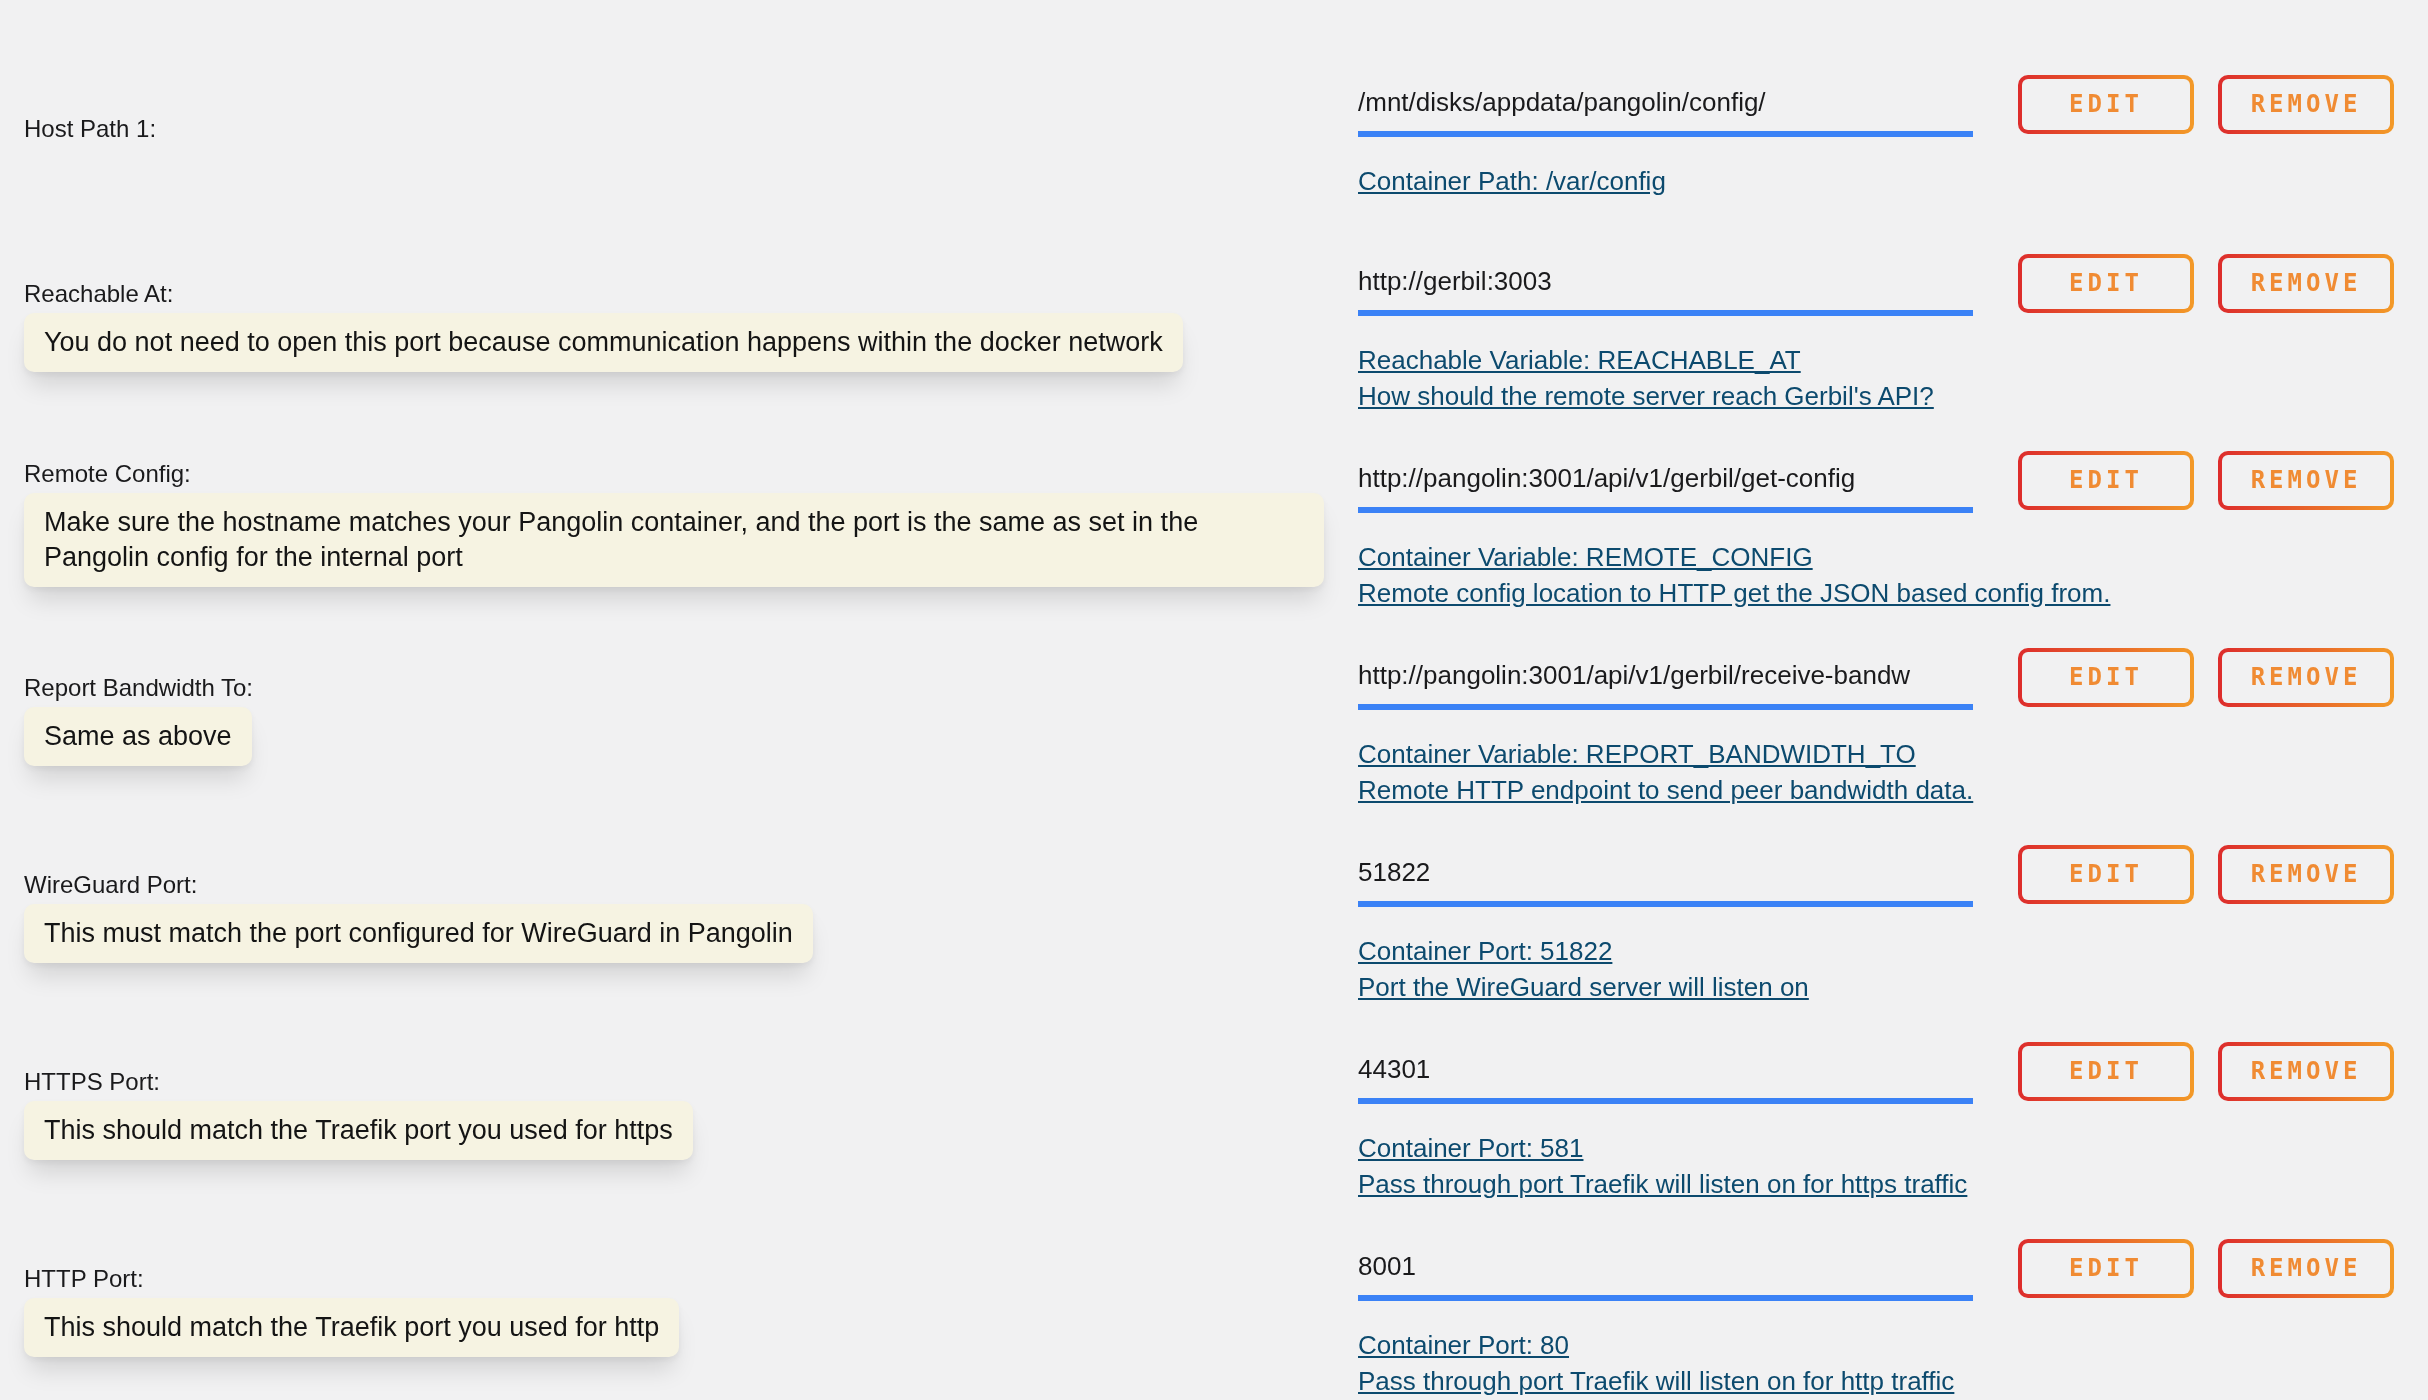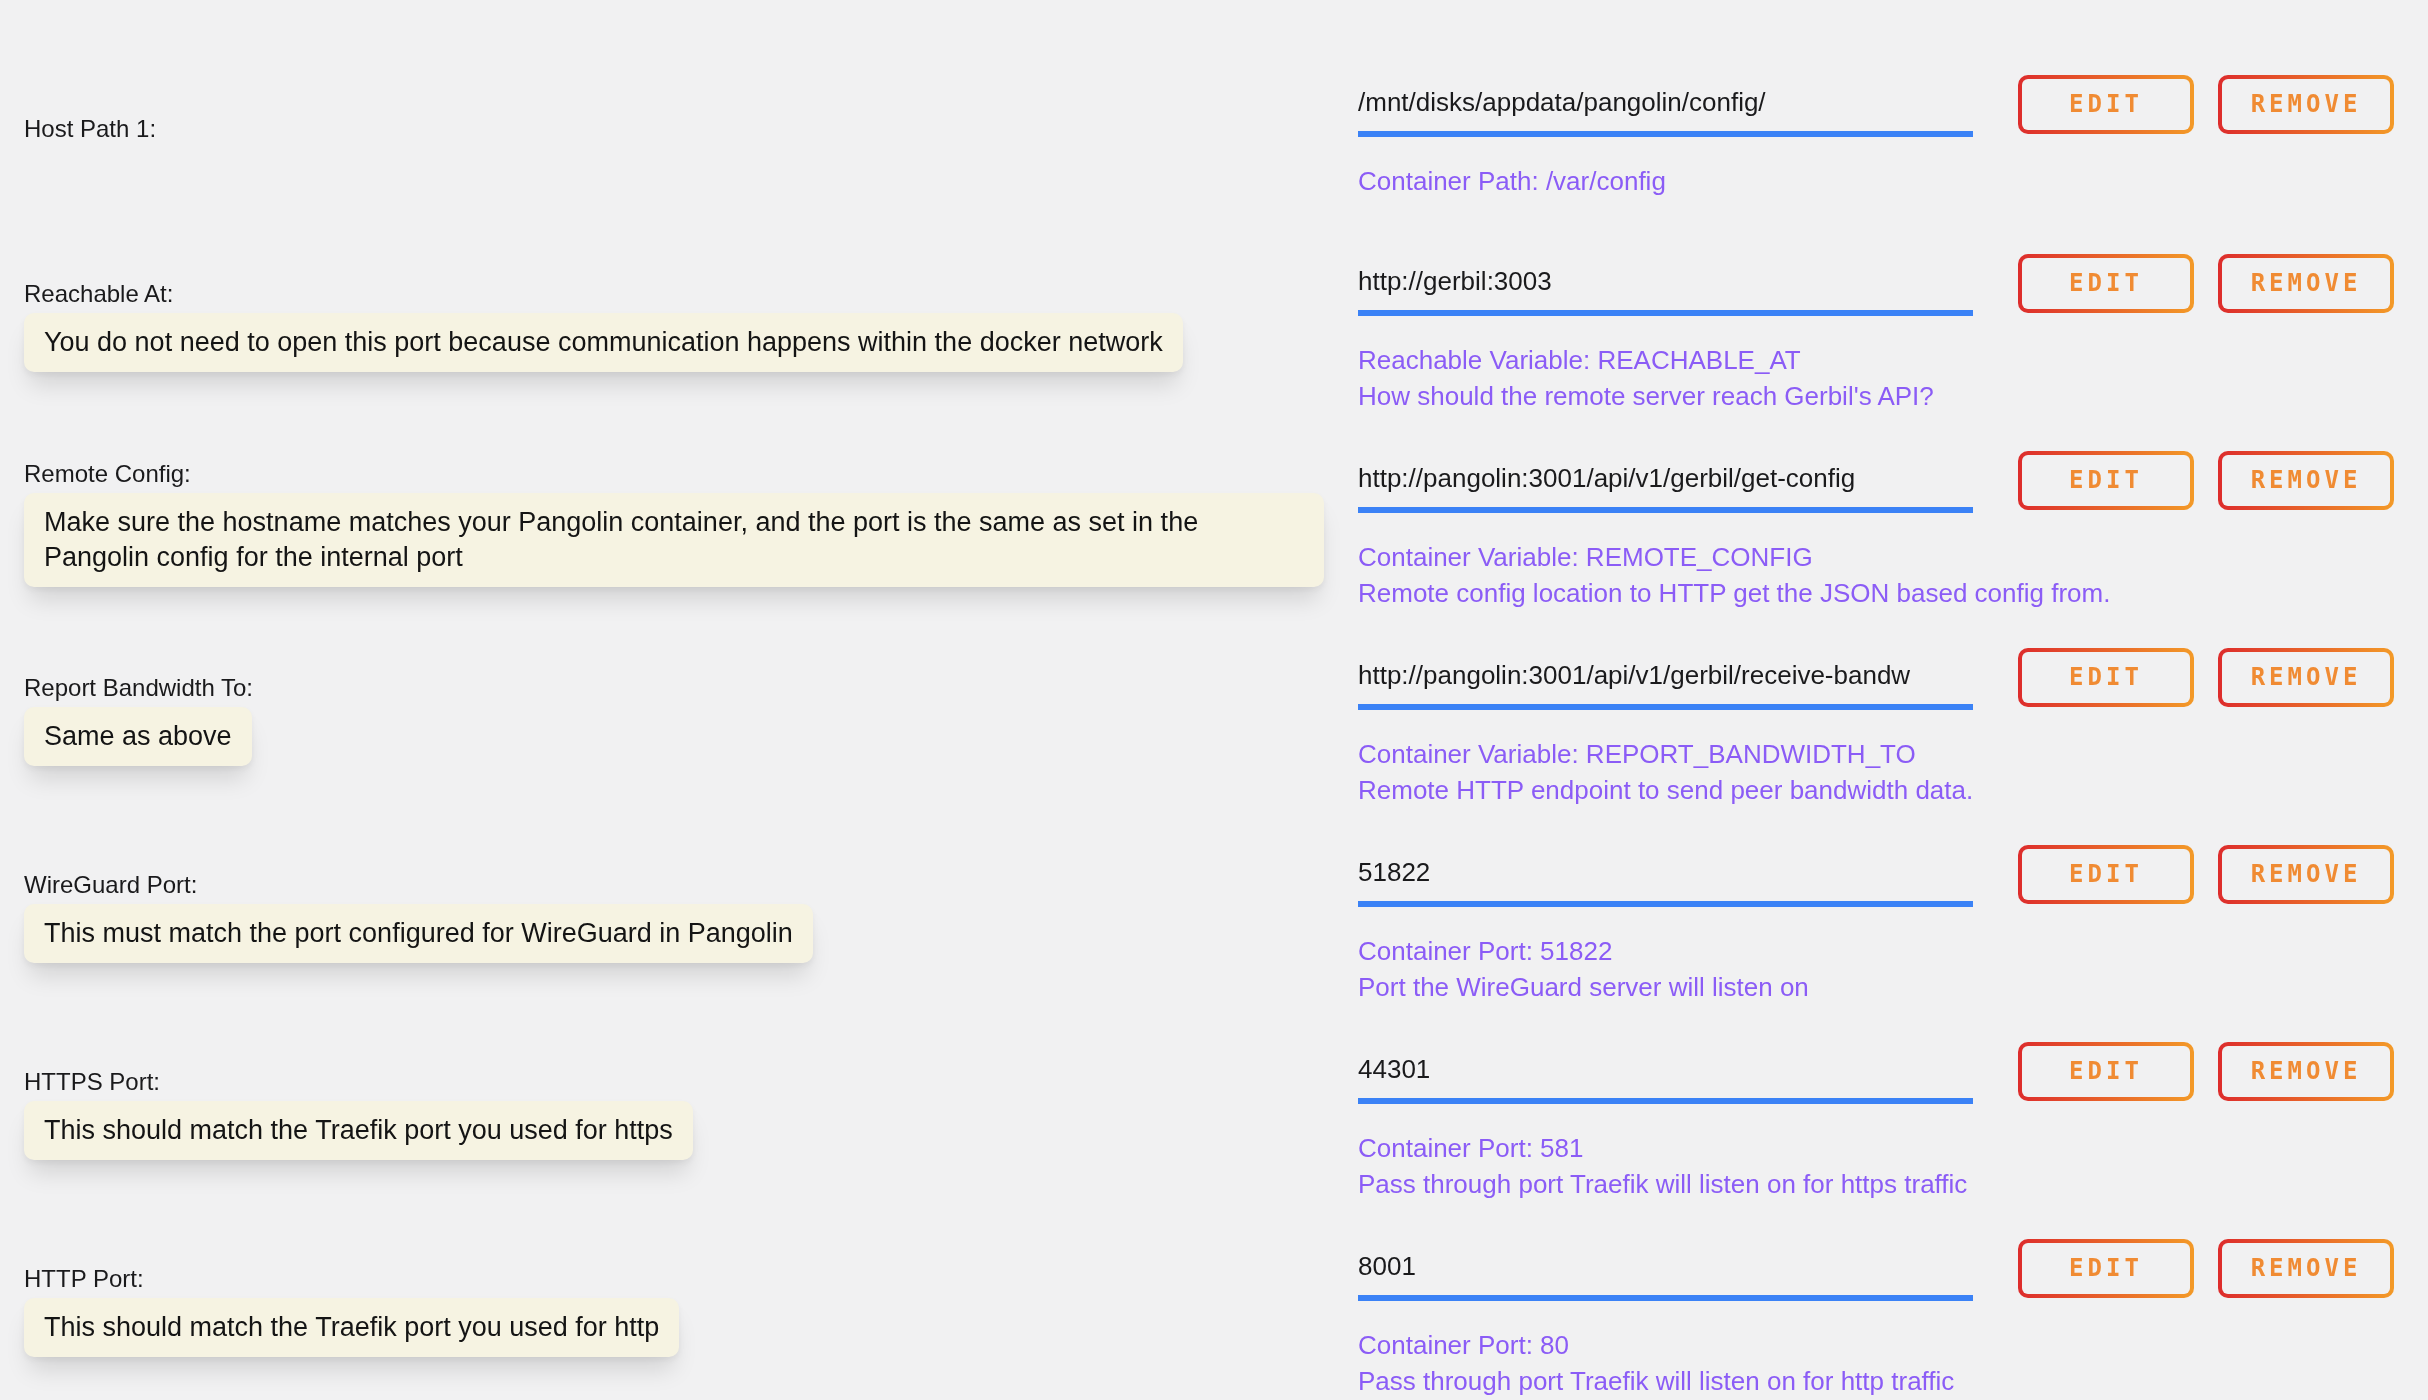--- a/index.html
+++ b/index.html
@@ -77,21 +77,22 @@
     font-weight: bold;
     letter-spacing: 4px;
     text-align: center;
     cursor: pointer;
   }
   .btn + .btn { margin-left: 24px; }
   .helper {
     margin-top: 26px;
     font-size: 26px;
     line-height: 36px;
-    color: #8b5cf6;
+    color: #0c4a6e;
+    text-decoration: underline;
   }
 </style>
 </head>
 <body>
 
 <div class="page">
   <div id="rows-container">
   <div class="row">
     <div class="row-left">
       <div class="field-label">Host Path 1:</div>

